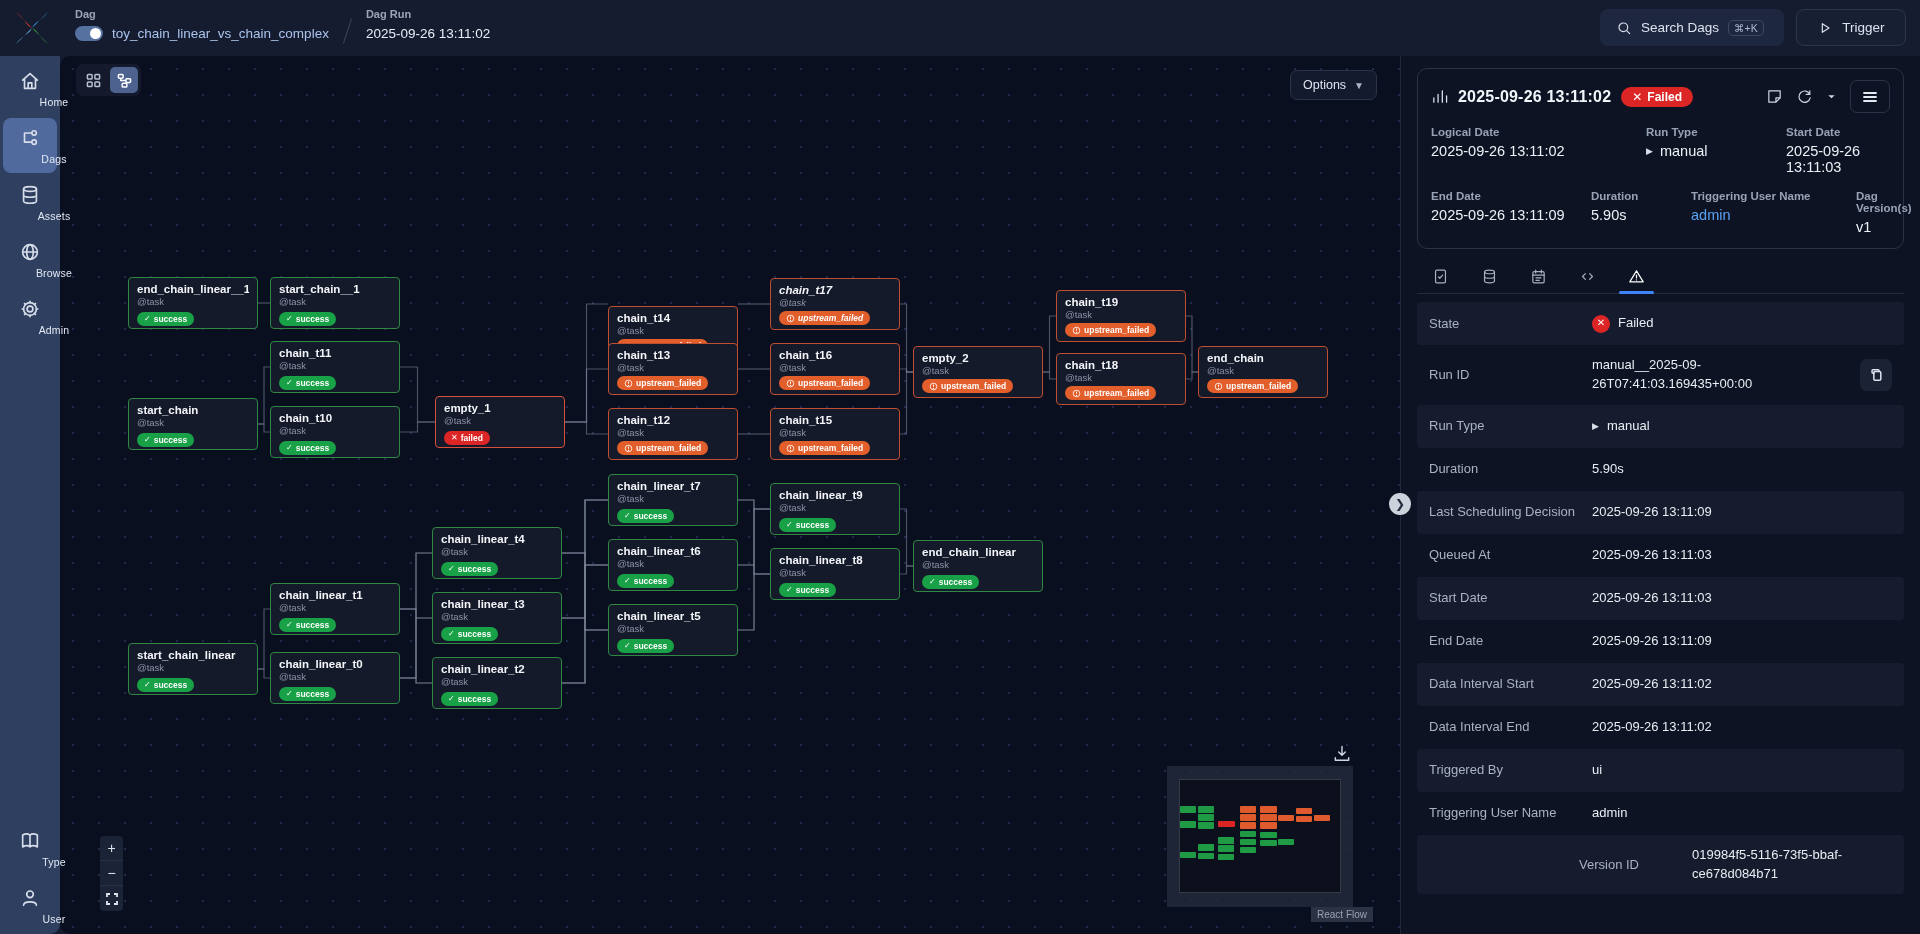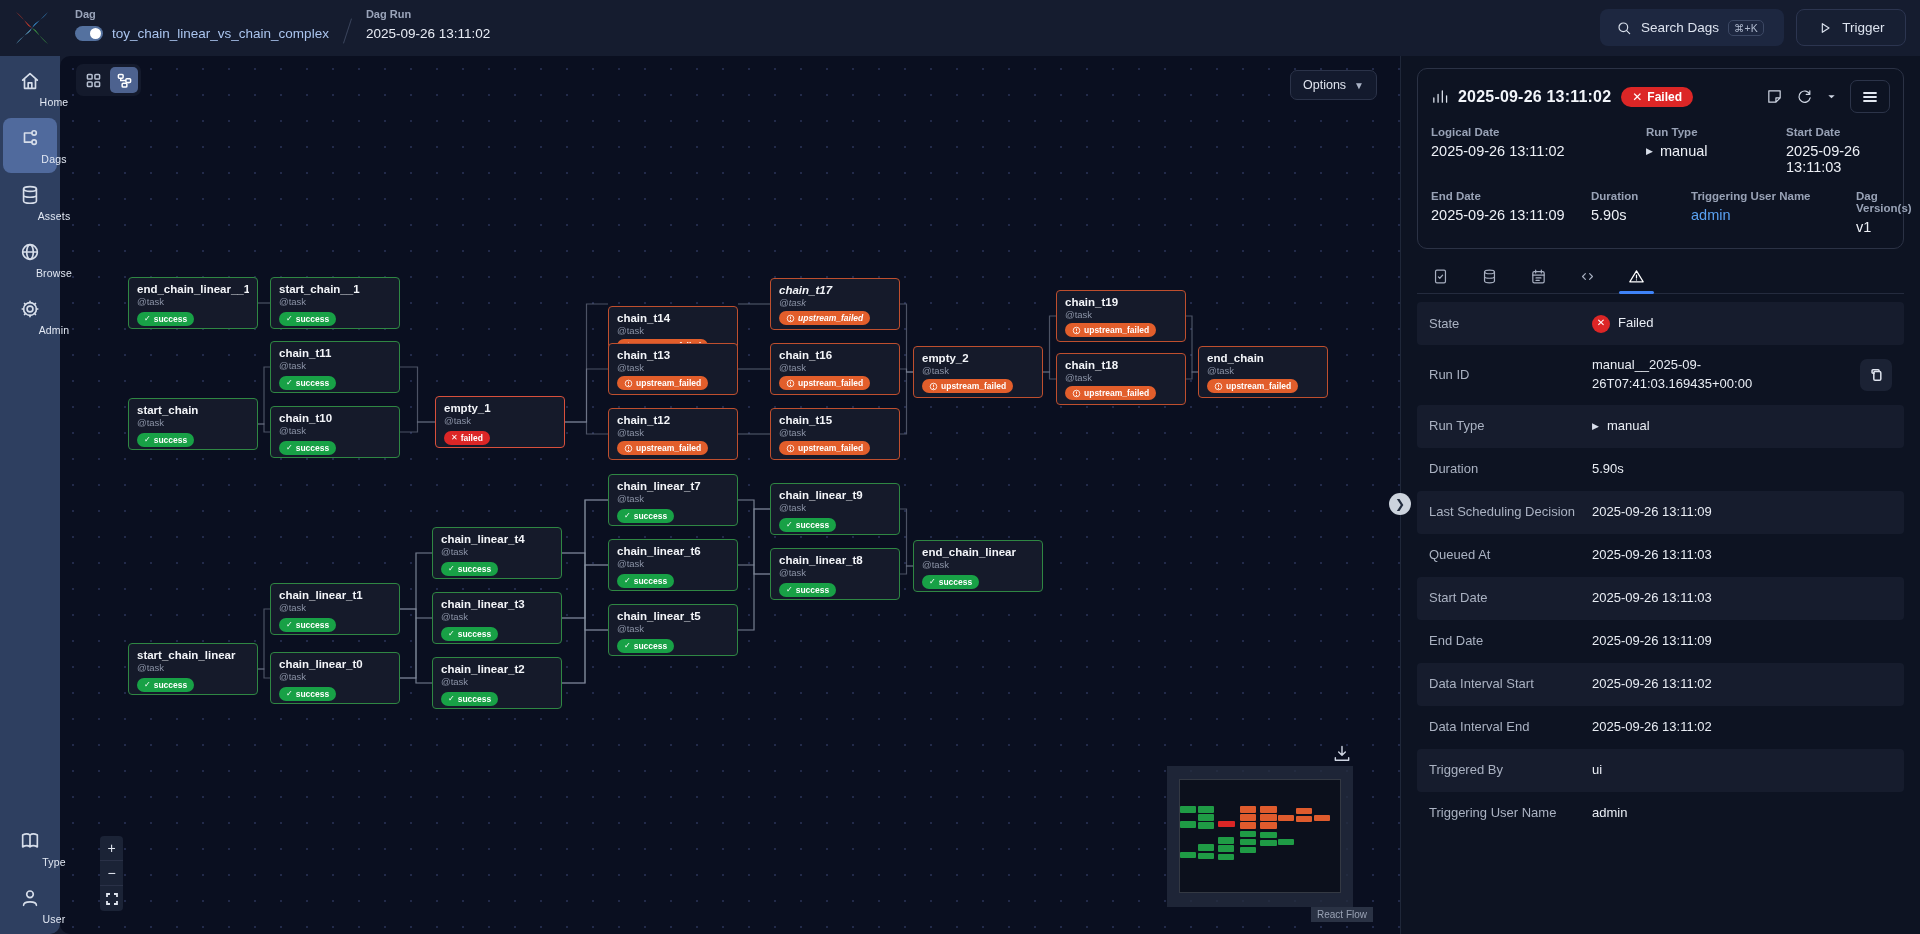--- a/index.html
+++ b/index.html
@@ -687,17 +687,24 @@
           <div class="dval">
             <span>ui</span>
           </div>
         </div>
         <div class="drow">
           <div class="dlabel">Triggering User Name</div>
           <div class="dval">
             <span>admin</span>
           </div>
         </div>
+        <div class="drow alt vrow">
+          <div class="vspace"></div>
+          <div class="dlabel">Version ID</div>
+          <div class="dval">
+            <span>019984f5-5116-73f5-bbaf-ce678d084b71</span>
+          </div>
+        </div>
       </div>
   </div>
 
   <div id="collapse-btn">❯</div>
 </div>
 
 </body></html>

